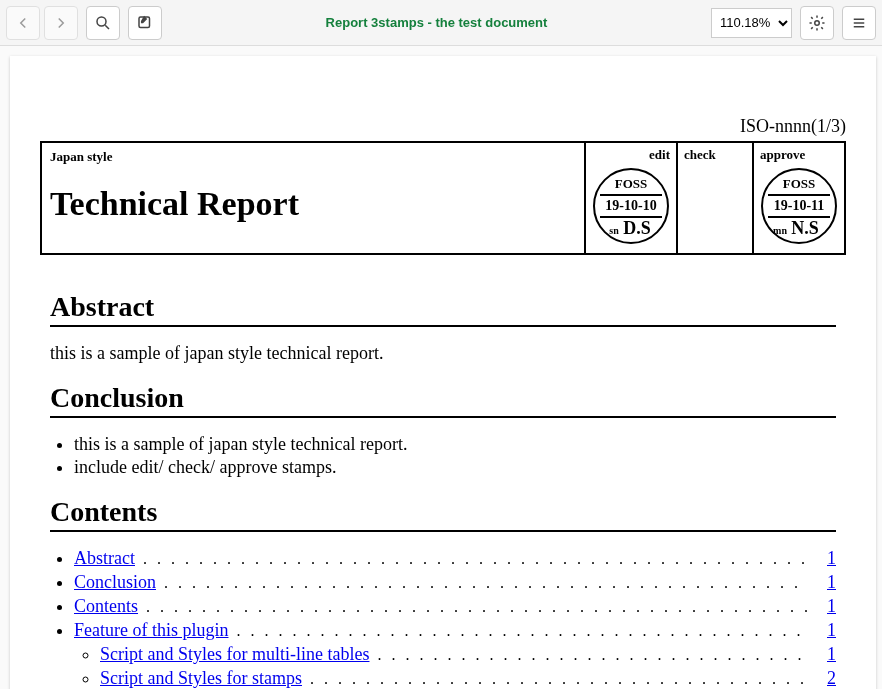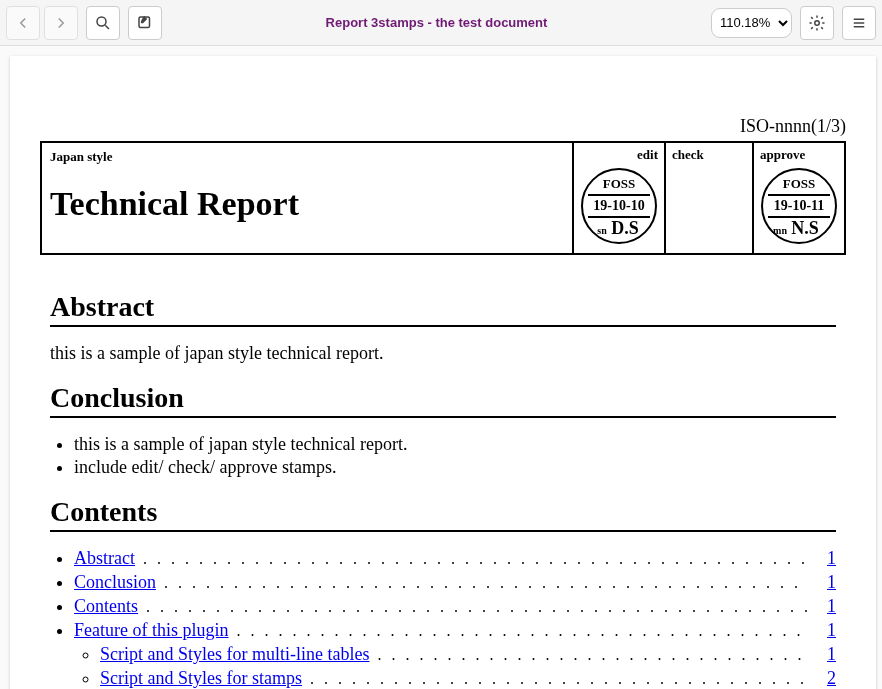--- a/index.html
+++ b/index.html
@@ -4,37 +4,37 @@
 <style>
 * { box-sizing: border-box; margin: 0; padding: 0; }
 body { font-family: Arial, sans-serif; background: #fff; width: 882px; height: 689px; overflow: hidden; }
 
 
 .toolbar { height: 46px; background: #f5f5f5; border-bottom: 1px solid #ddd; display: flex; align-items: center; padding: 0 6px; gap: 8px; }
 .btn-group { display: flex; gap: 4px; }
 .tb-btn { width: 34px; height: 34px; background: #fff; border: 1px solid #ccc; border-radius: 4px; display: flex; align-items: center; justify-content: center; cursor: pointer; }
 .tb-btn.disabled { opacity: 0.5; }
 .toolbar-title { flex: 1; text-align: center; }
-.toolbar-title .main { font-size: 13px; font-weight: bold; color: #701a75; }
+.toolbar-title .main { font-size: 13px; font-weight: bold; color: #15803d; }
 .toolbar-title .sub { font-size: 11px; color: #888; }
-.zoom-select { height: 30px; border: 1px solid #ccc; border-radius: 9px; background: #fff; font-size: 13px; padding: 0 4px; }
+.zoom-select { height: 30px; border: 1px solid #ccc; border-radius: 0; background: #fff; font-size: 13px; padding: 0 4px; }
 
 
 .doc-area { background: #fafafa; height: calc(100% - 46px); padding: 10px 0 0 10px; overflow: hidden; }
 .page { background: #fff; width: 866px; min-height: 700px; box-shadow: 0 1px 3px rgba(0,0,0,0.2); padding: 60px 30px 20px 30px; position: relative; }
 
 .iso-label { text-align: right; font-family: "Times New Roman", serif; font-size: 18px; margin-right: 0; margin-bottom: 4px; }
 
 
 .header-table { width: 100%; border-collapse: collapse; font-family: "Times New Roman", serif; }
 .header-table td { border: 2px solid #000; vertical-align: top; padding: 4px 6px; }
 .header-table .title-cell { padding: 6px 8px; }
 .header-table .label { font-size: 13px; font-weight: bold; }
 .header-table .big-title { font-size: 34px; font-weight: bold; margin-top: 20px; font-family: "Times New Roman", serif; }
-.stamp-cell { width: 88px; text-align: center; }
+.stamp-cell { width: 76px; text-align: center; }
 
 
 .stamp { display: inline-block; margin-top: 4px; }
 .stamp svg { display: block; margin: 0 auto; }
 .stamp-org { font-size: 13px; font-weight: bold; }
 .stamp-date { font-size: 14px; font-weight: bold; }
 .stamp-sig-prefix { font-size: 10px; font-weight: bold; }
 .stamp-sig { font-size: 18px; font-weight: bold; }
 
 

